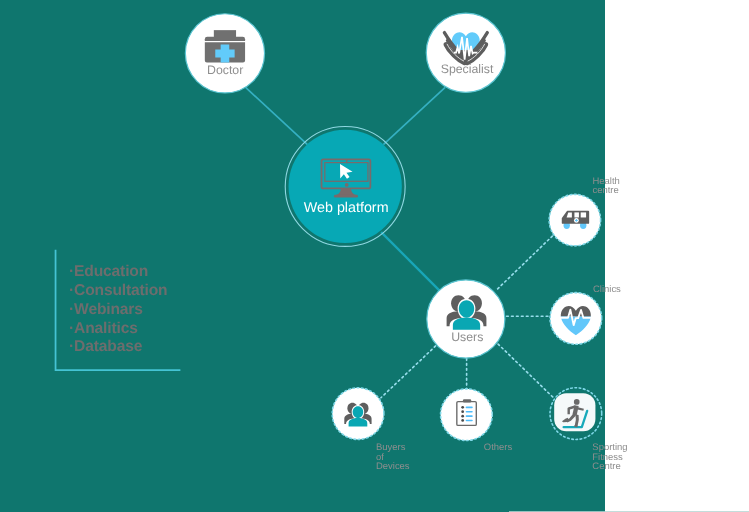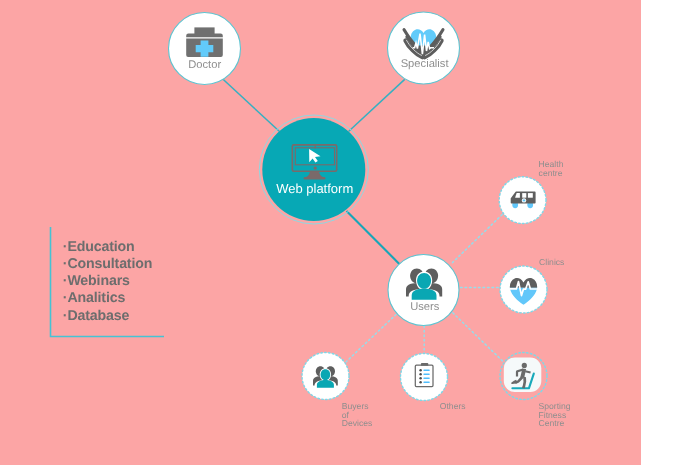--- a/index.html
+++ b/index.html
@@ -1,21 +1,21 @@
 <!DOCTYPE html>
 <html><head>
 <meta charset="utf-8">
 <style>
   html,body{margin:0;padding:0;background:#ffffff;}
   body{width:681px;height:465px;overflow:hidden;
        font-family:"Liberation Sans",sans-serif;
        -webkit-font-smoothing:antialiased;
        text-rendering:geometricPrecision;}
   svg text{-webkit-font-smoothing:antialiased;}
-  #stage{position:relative;width:641px;height:465px;background:#fca5a5;}
+  #stage{position:relative;width:550px;height:465px;background:#0f766e;}
   #stage svg{position:absolute;left:0;top:0;}
   .node-label{font-family:"Liberation Sans",sans-serif;font-size:11.2px;fill:#8f8f8f;text-anchor:middle;}
   .hub-label{font-family:"Liberation Sans",sans-serif;font-size:13px;fill:#ffffff;text-anchor:middle;}
   .ext-label{font-family:"Liberation Sans",sans-serif;font-size:8.6px;fill:#8e8e8e;}
   .feat{font-family:"Liberation Sans",sans-serif;font-size:14.2px;font-weight:bold;fill:#6d6d6d;letter-spacing:-0.15px;}
 </style>
 </head>
 <body>
 
 <div id="stage">

